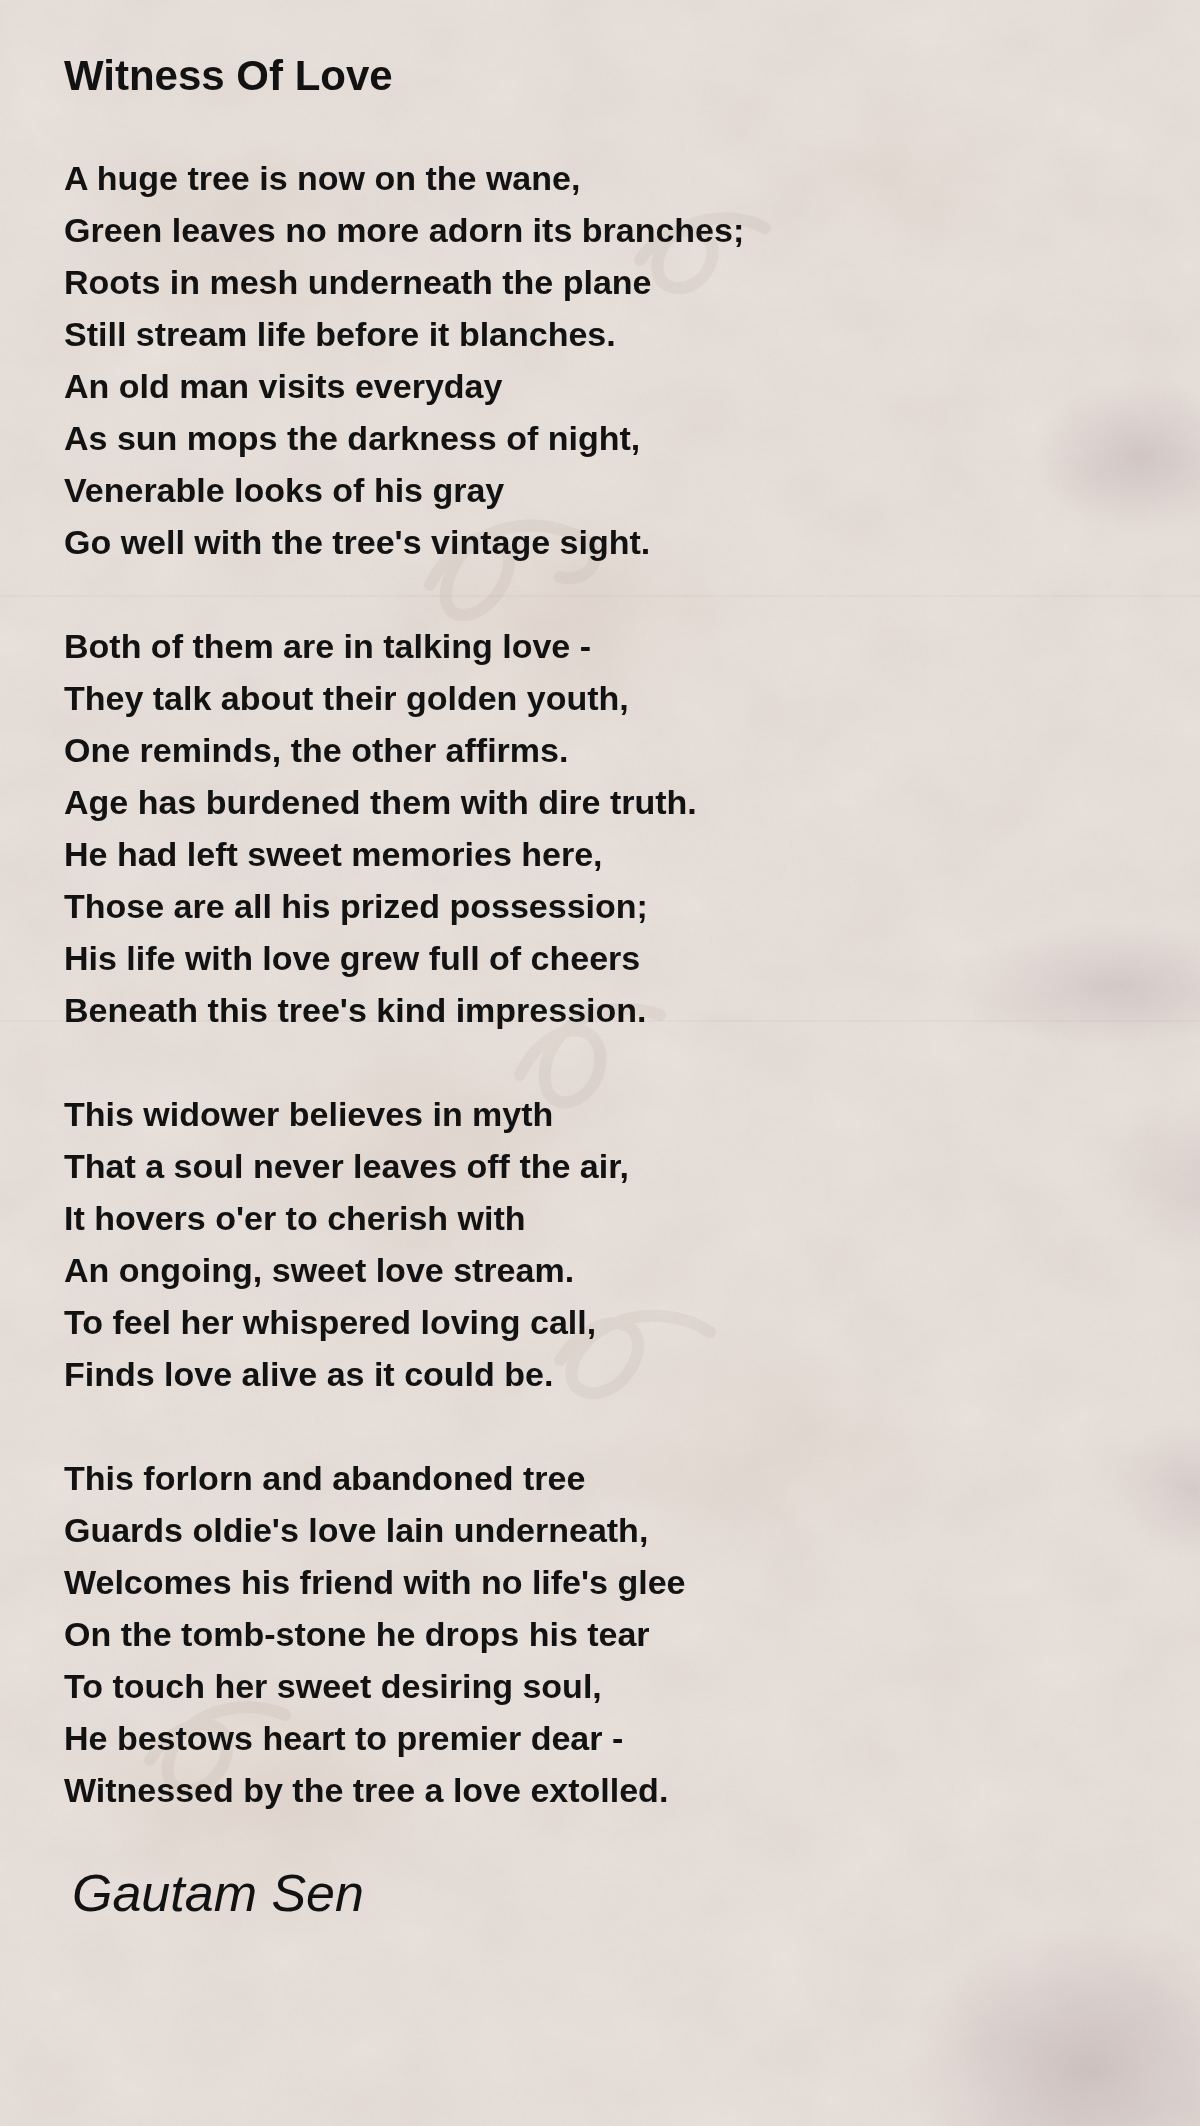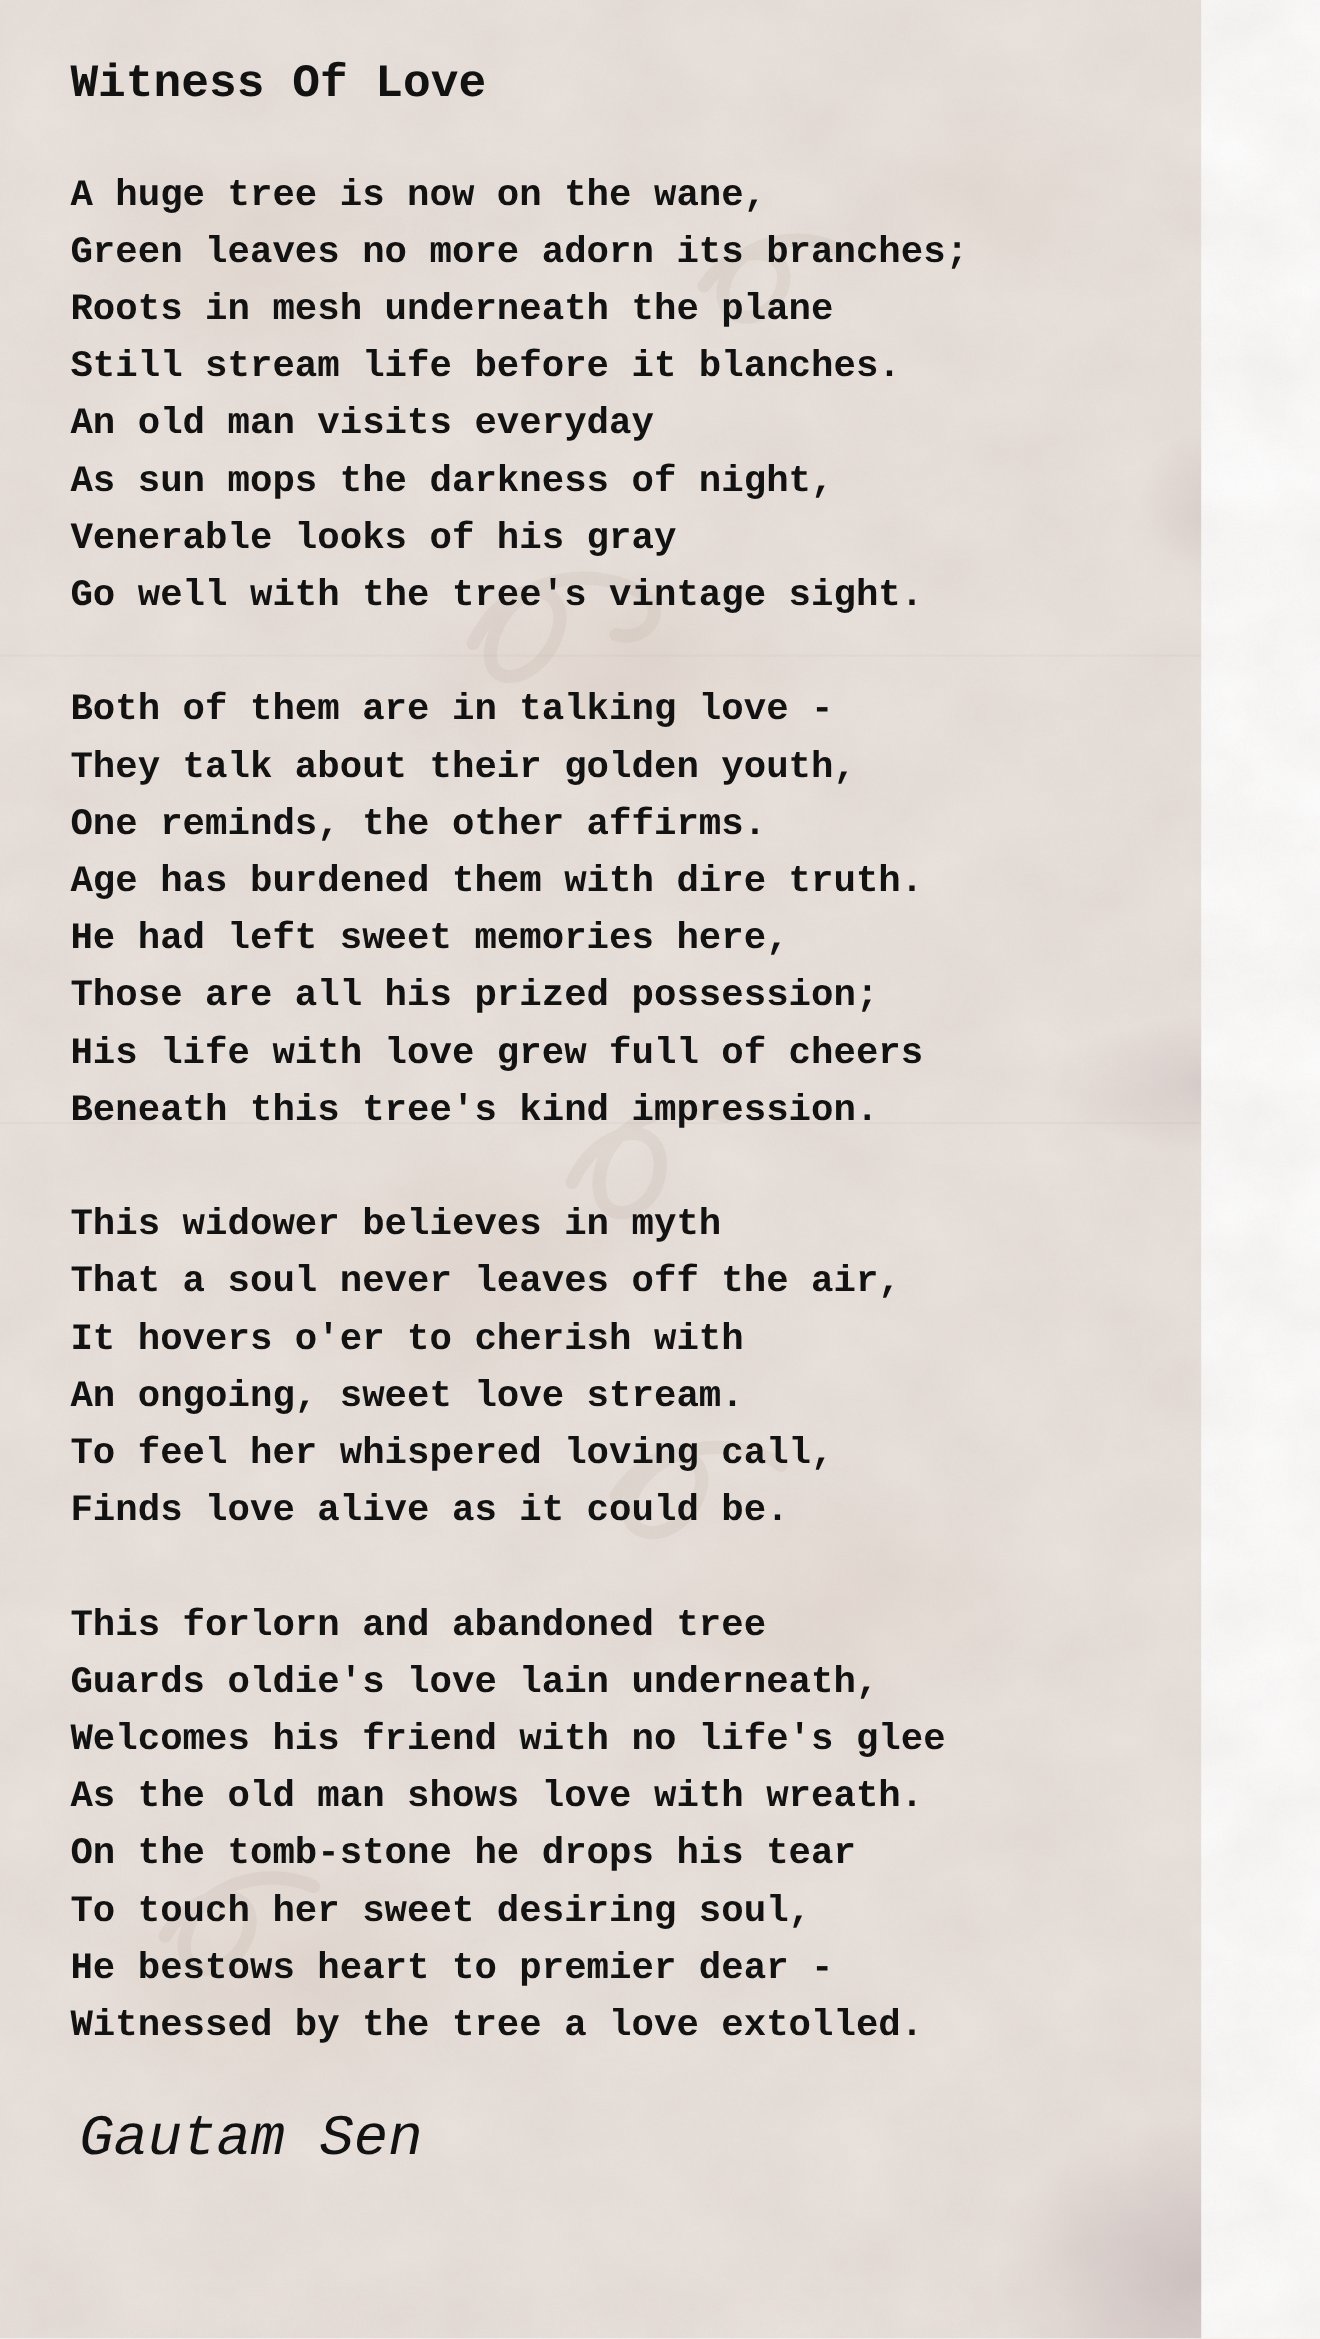--- a/index.html
+++ b/index.html
@@ -7,21 +7,21 @@
     padding: 0;
   }
   body {
     width: 1200px;
     height: 2126px;
     overflow: hidden;
     font-family: "Liberation Sans", sans-serif;
   }
   .page {
     position: relative;
-    width: 1092px;
+    width: 1200px;
     height: 2126px;
     background-color: var(--background, #ebe3de);
     background-image:
       
       linear-gradient(rgba(120,100,90,0.05), rgba(120,100,90,0.05)),
       linear-gradient(rgba(120,100,90,0.05), rgba(120,100,90,0.05)),
       
       radial-gradient(ellipse 150px 110px at 1140px 455px, rgba(154,136,142,0.30), rgba(154,136,142,0) 70%),
       radial-gradient(ellipse 240px 90px  at 1120px 985px, rgba(154,136,142,0.25), rgba(154,136,142,0) 70%),
       radial-gradient(ellipse 120px 100px at 1195px 1490px, rgba(154,136,142,0.22), rgba(154,136,142,0) 70%),
@@ -36,21 +36,20 @@
       radial-gradient(ellipse 220px 140px at 900px 180px,  rgba(190,166,140,0.08), rgba(190,166,140,0) 70%);
     background-repeat: no-repeat;
     background-size:
       100% 2px,
       100% 2px,
       auto, auto, auto, auto, auto, auto, auto, auto, auto, auto, auto;
     background-position:
       0 595px,
       0 1020px,
       0 0, 0 0, 0 0, 0 0, 0 0, 0 0, 0 0, 0 0, 0 0, 0 0, 0 0;
-    font-family: Liberation Mono, monospace;
   }
   .texture {
     position: absolute;
     left: 0; top: 0;
     width: 1200px;
     height: 2126px;
     pointer-events: none;
   }
   .content {
     position: absolute;
@@ -148,21 +147,20 @@
       <p>It hovers o'er to cherish with</p>
       <p>An ongoing, sweet love stream.</p>
       <p>To feel her whispered loving call,</p>
       <p>Finds love alive as it could be.</p>
     </div>
 
     <div class="stanza">
       <p>This forlorn and abandoned tree</p>
       <p>Guards oldie's love lain underneath,</p>
       <p>Welcomes his friend with no life's glee</p>
-      <p>As the old man shows love with wreath.</p>
       <p>On the tomb-stone he drops his tear</p>
       <p>To touch her sweet desiring soul,</p>
       <p>He bestows heart to premier dear -</p>
       <p>Witnessed by the tree a love extolled.</p>
     </div>
 
     <div class="signature">Gautam Sen</div>
 
   </div>
 </div>

